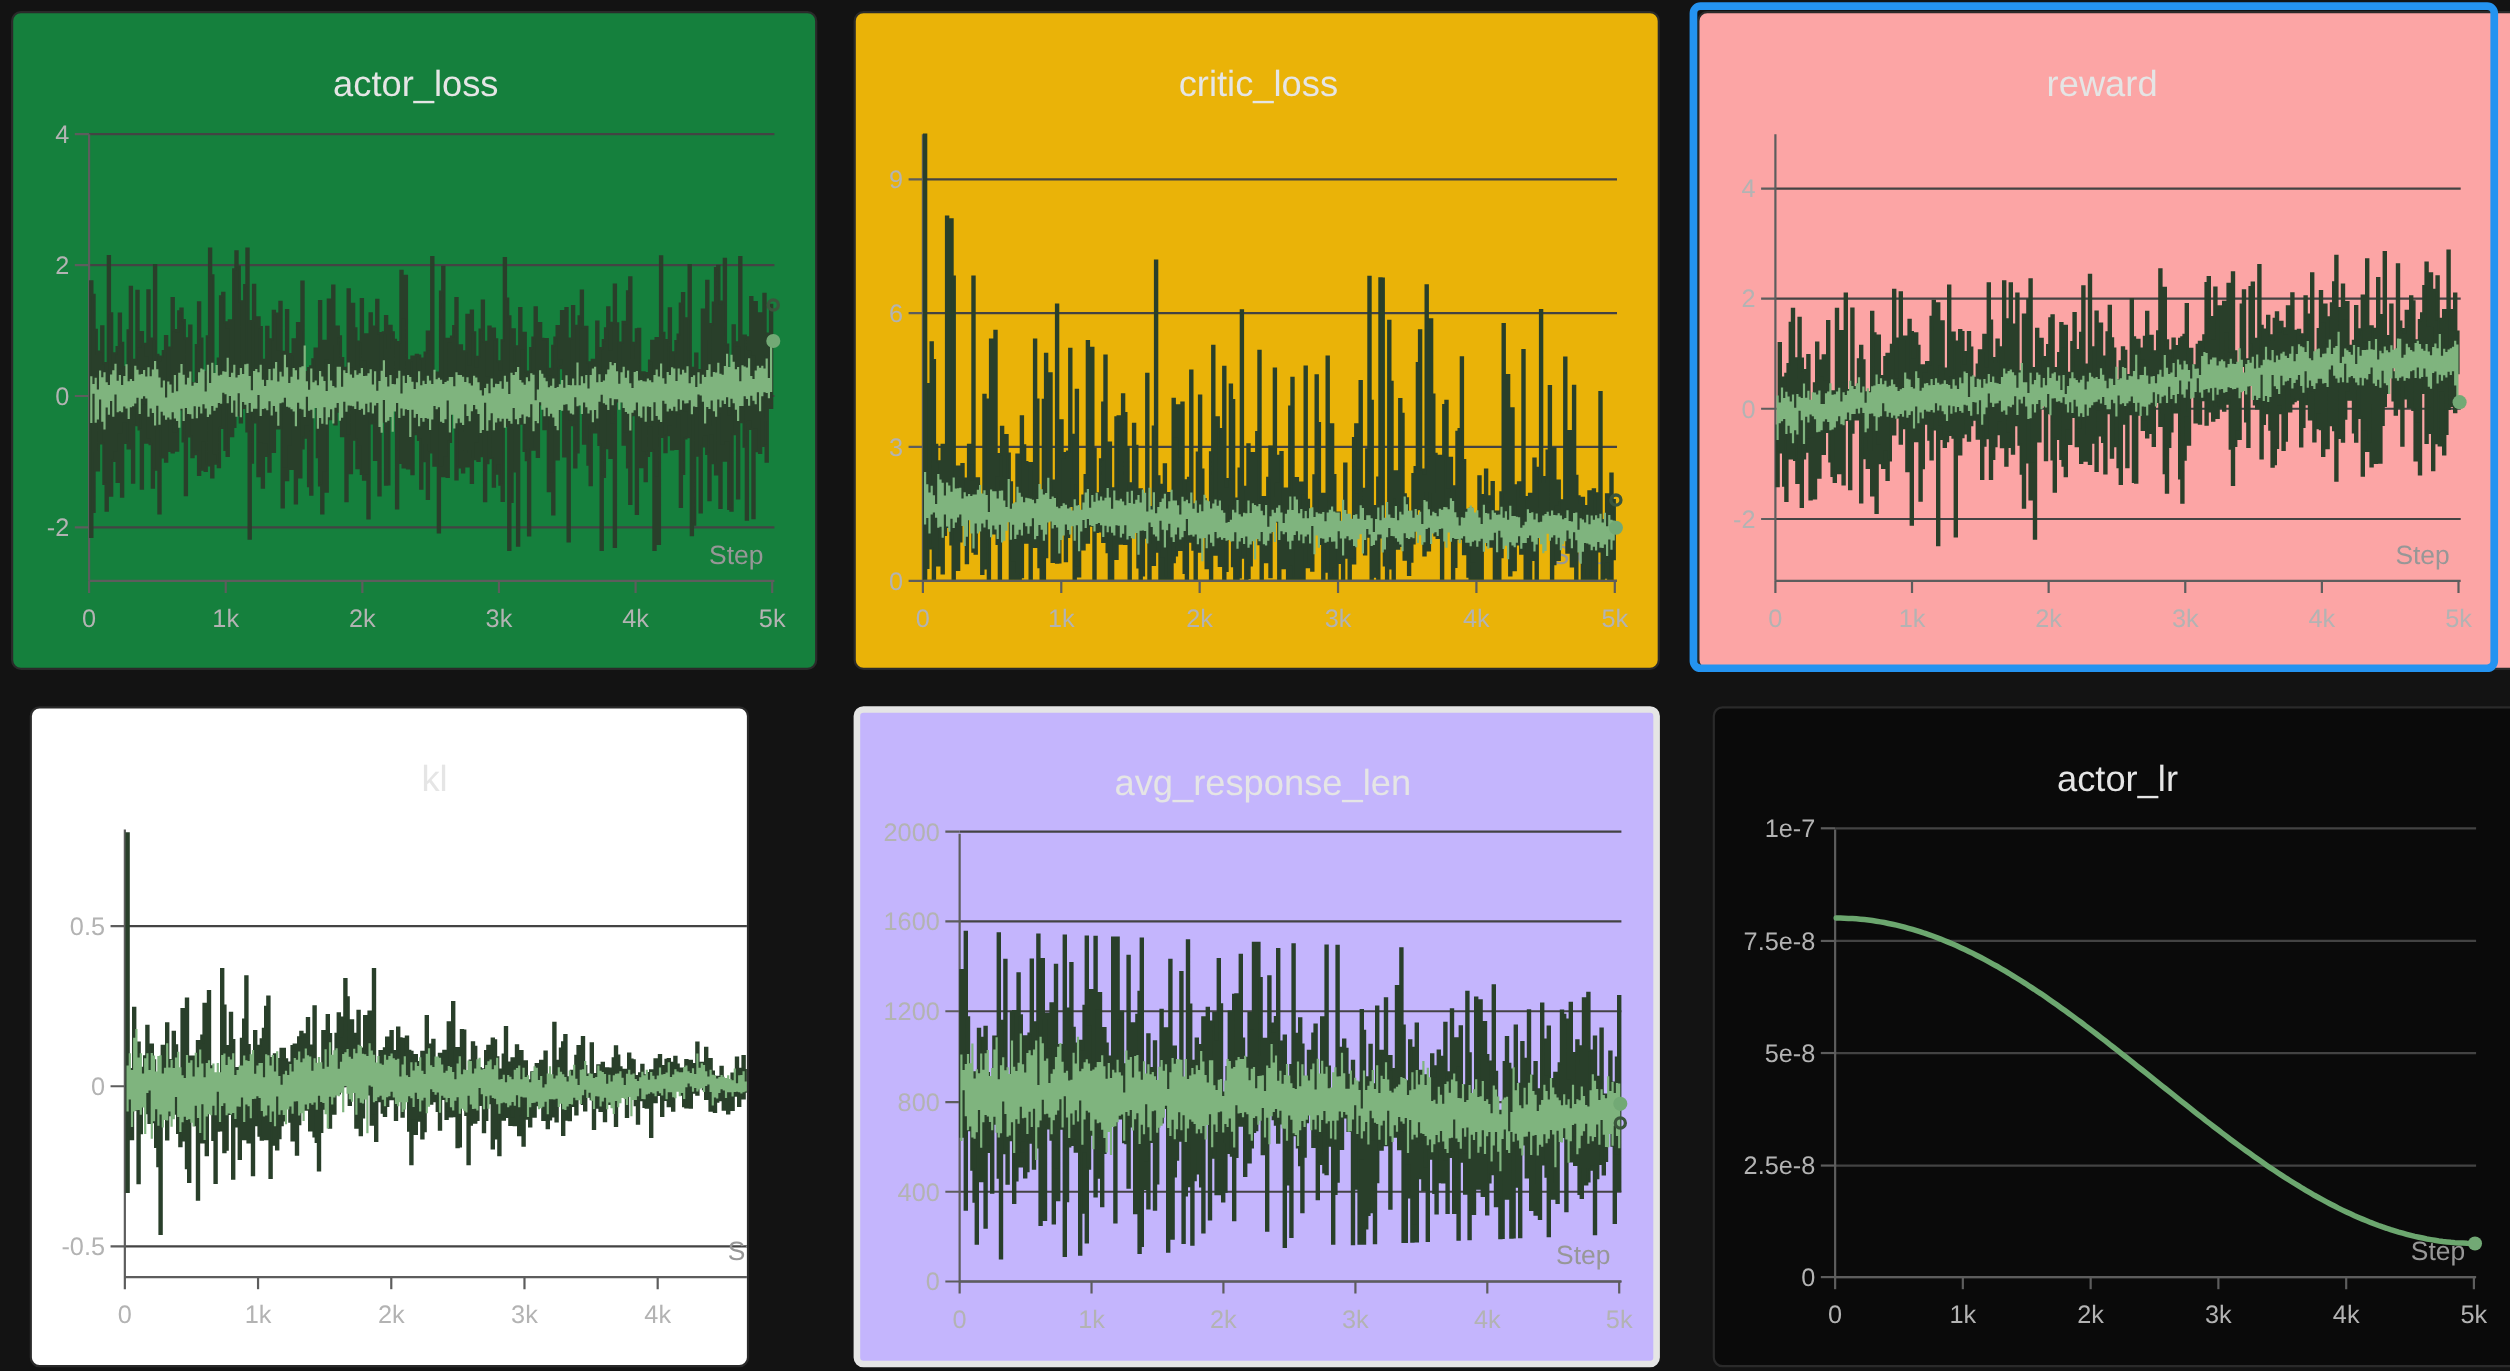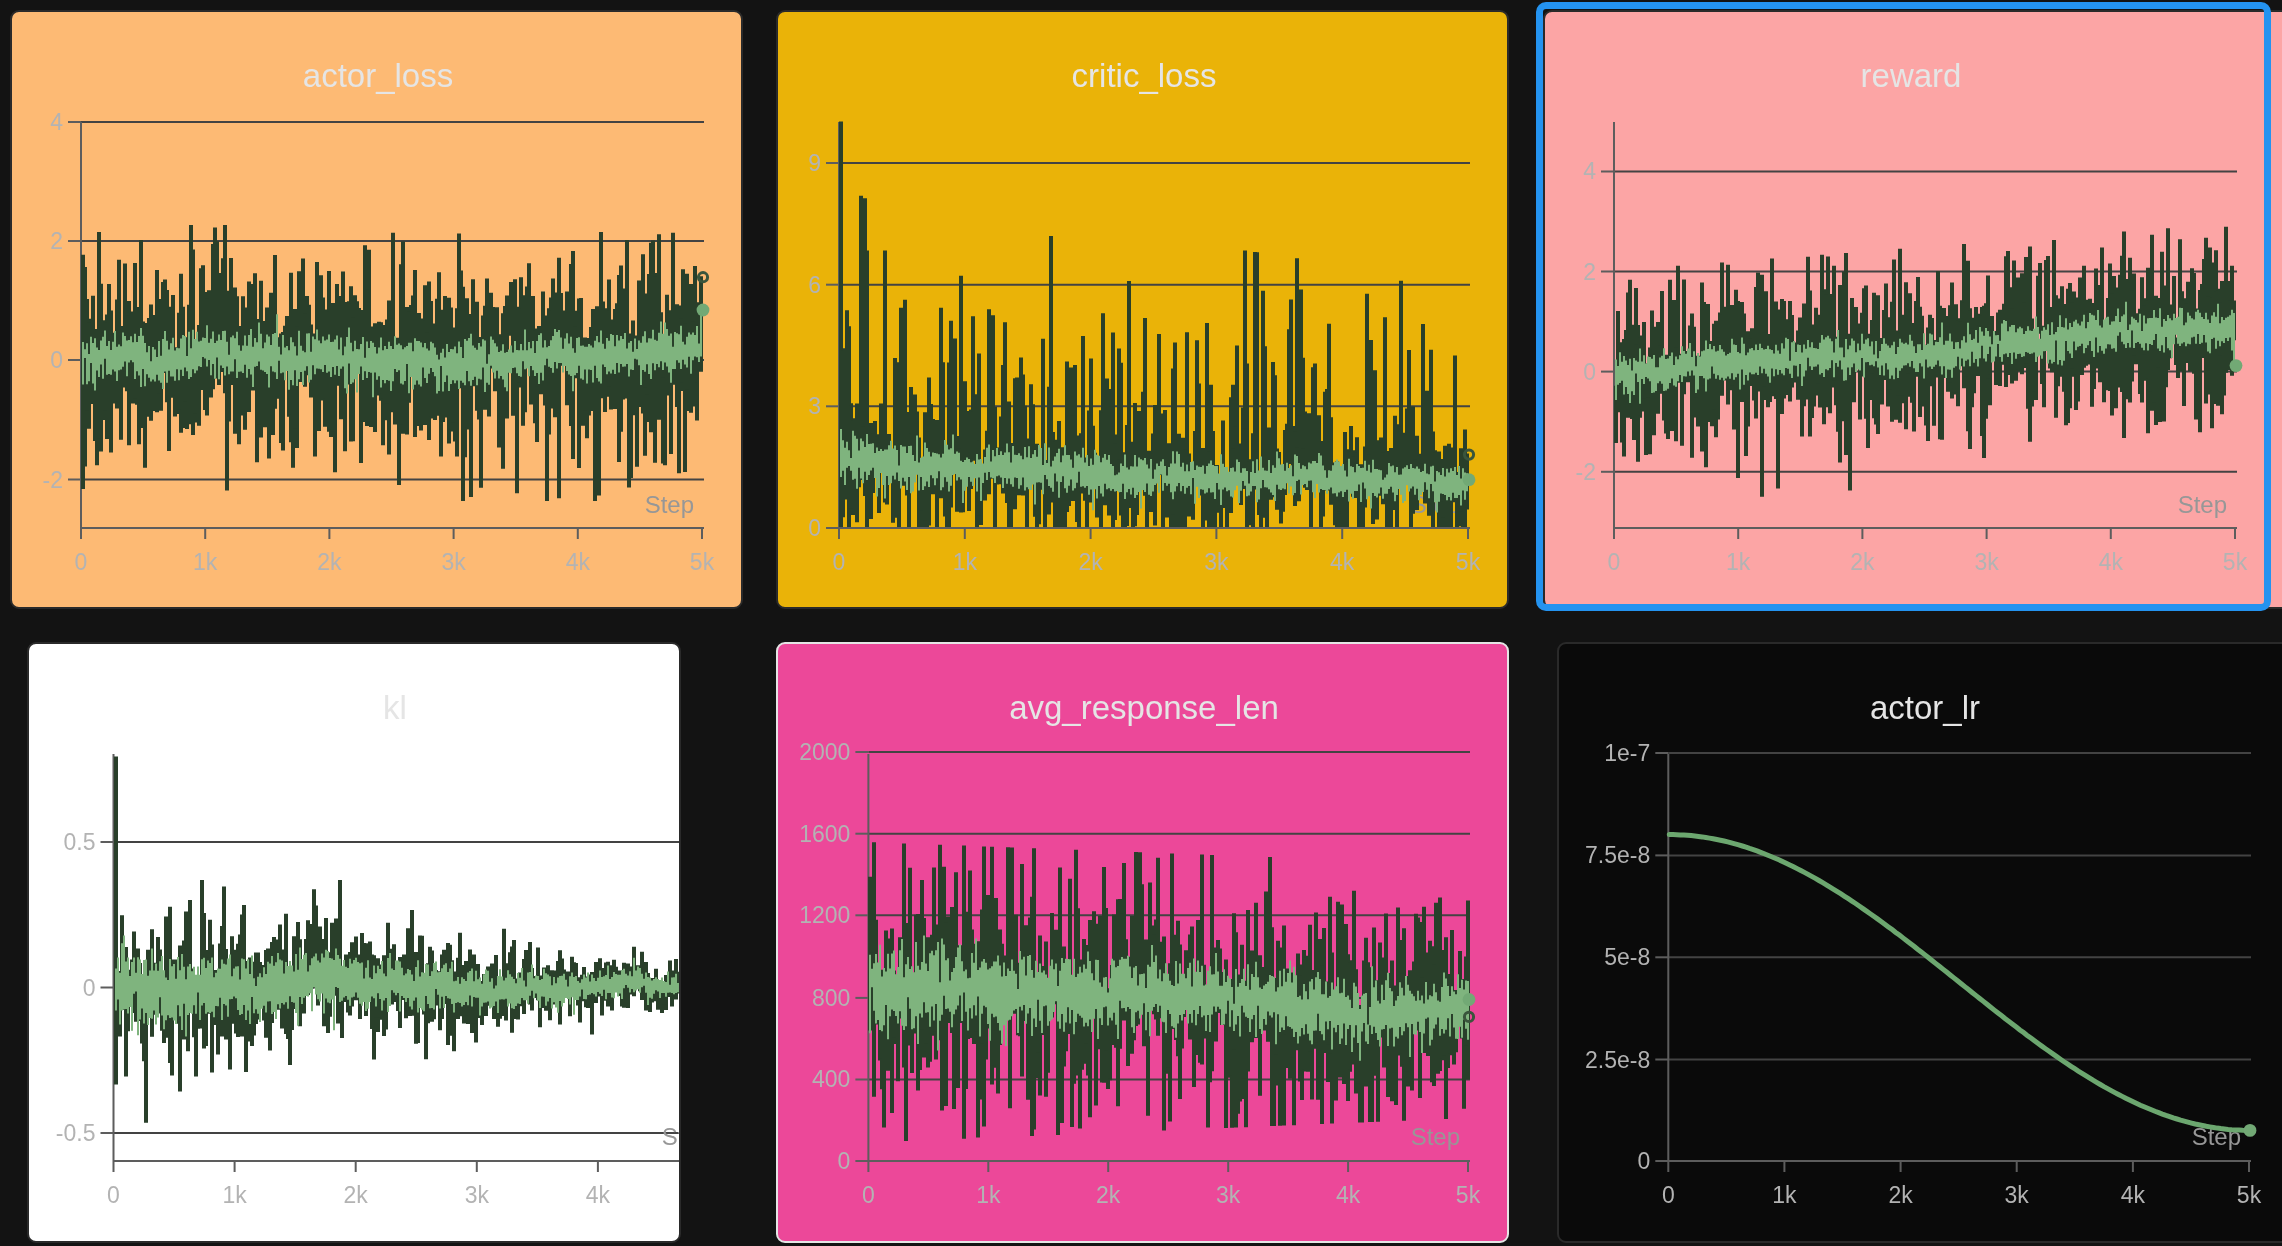--- a/index.html
+++ b/index.html
@@ -1,19 +1,19 @@
 <!DOCTYPE html>
 <html><head><meta charset="utf-8">
 <style>
 html,body{margin:0;padding:0;background:#131313;width:2282px;height:1246px;overflow:hidden}
 *{font-family:"Liberation Sans",sans-serif}
 </style></head>
 <body>
 <div style="position:relative;width:2282px;height:1246px">
-<div style="position:absolute;left:10px;top:10px;width:733px;height:599px;background:#fdba74;border:2px solid #2a2a2a;border-radius:9px;box-sizing:border-box;overflow:hidden">
+<div style="position:absolute;left:10px;top:10px;width:733px;height:599px;background:#15803d;border:2px solid #2a2a2a;border-radius:9px;box-sizing:border-box;overflow:hidden">
       <svg width="733" height="599" viewBox="0 0 733 599" style="position:absolute;left:0;top:0">
         <text x="366" y="75" text-anchor="middle" font-size="33" fill="#e5e5e5">actor_loss</text>
         <line x1="69" y1="110" x2="692.0" y2="110" stroke="#434343" stroke-width="2"></line>
         <line x1="56" y1="110" x2="69" y2="110" stroke="#5d5d5d" stroke-width="2"></line>
         <text x="51" y="118" text-anchor="end" font-size="23" fill="#b3b3b3">4</text>
         <line x1="69" y1="229" x2="692.0" y2="229" stroke="#434343" stroke-width="2"></line>
         <line x1="56" y1="229" x2="69" y2="229" stroke="#5d5d5d" stroke-width="2"></line>
         <text x="51" y="237" text-anchor="end" font-size="23" fill="#b3b3b3">2</text>
         <line x1="69" y1="348" x2="692.0" y2="348" stroke="#434343" stroke-width="2"></line>
         <line x1="56" y1="348" x2="69" y2="348" stroke="#5d5d5d" stroke-width="2"></line>
@@ -138,21 +138,21 @@
         <line x1="690" y1="517" x2="690" y2="528" stroke="#5d5d5d" stroke-width="2"></line>
         <text x="690" y="559" text-anchor="middle" font-size="23" fill="#b3b3b3">5k</text>
         <line x1="84.5" y1="110.0" x2="84.5" y2="517" stroke="#5d5d5d" stroke-width="2"></line>
         <line x1="84.5" y1="517" x2="692.0" y2="517" stroke="#5d5d5d" stroke-width="2"></line>
         <text x="682" y="501" text-anchor="end" font-size="24" fill="#979797">Step</text>
         <path d="M86,113.6H88V327.9H90V334.6H92V272.3H94V323.5H96V303.9H98V333.7H100V326.7H102V316.4H104V288.6H106V306.7H108V305.6H110V320H112V341.1H114V374.1H116V369.2H118V306.7H120V335.5H122V286.3H124V324.8H126V319.8H128V294.1H130V306.4H132V339.5H134V352H136V273.4H138V337.5H140V263.8H142V321.1H144V316.6H146V321.9H148V316.6H150V302.4H152V323.3H154V297.5H156V268.5H158V326.7H160V256.9H162V325.4H164V350.5H166V350.2H168V348.6H170V334.6H172V236.9H174V270.1H176V306.9H178V312.5H180V276.7H182V301.5H184V346.2H186V327H188V359.6H190V300.5H192V283H194V243.6H196V306.1H198V327.7H200V330.9H202V293.3H204V332.5H206V306.7H208V300.8H210V291.4H212V271.4H214V262.1H216V318H218V347.1H220V314.4H222V350.2H224V318.8H226V309.4H228V309.4H230V319H232V321.9H234V367H236V307.1H238V305.6H240V339.3H242V299.1H244V294.1H246V296.4H248V298.1H250V281.5H252V312.3H254V306.5H256V270.8H258V325.1H260V340H262V354.1H264V293.3H266V328.9H268V278.9H270V296.2H272V325.5H274V318.1H276V295.9H278V277.2H280V298H282V281H284V246.2H286V262.6H288V304H290V283.6H292V295.9H294V299.3H296V274.9H298V340.6H300V309.2H302V279.8H304V309.2H306V275.6H308V302.5H310V237H312V352H314V337.8H316V311.6H318V316.6H320V309.1H322V299.3H324V303.1H326V293.4H328V311.5H330V326H332V290.1H334V299.9H336V323.8H338V300.3H340V298.4H342V311.4H344V312.3H346V334.9H348V315.2H350V343.5H352V321.5H354V312.3H356V322.4H358V279.7H360V320.4H362V305.7H364V301.3H366V331.3H368V334.9H370V314H372V339.5H374V311.4H376V354.9H378V285.3H380V295.2H382V266.9H384V320H386V308.9H388V329.7H390V292.5H392V292.8H394V359H396V337.8H398V320.2H400V303.7H402V307.6H404V341.9H406V326.9H408V328.2H410V355.8H412V311.6H414V306.7H416V334.7H418V300.1H420V301.8H422V317.2H424V342.3H426V328.4H428V314.7H430V289.7H432V321.9H434V323H436V318.1H438V347H440V306.4H442V369.2H444V311.6H446V323.2H448V320.9H450V351.9H452V338.1H454V330.9H456V339.9H458V323.4H460V331.4H462V320.5H464V335H466V311.9H468V361.7H470V345.4H472V343.7H474V285.8H476V320.3H478V331.6H480V309.2H482V303.6H484V297H486V335.5H488V343H490V329.4H492V336.2H494V315.9H496V307.1H498V328.9H500V298.9H502V325.1H504V339.5H506V333H508V304.4H510V342.2H512V332.4H514V324.5H516V328.9H518V322.2H520V341.7H522V327.2H524V338.9H526V327.5H528V318.1H530V307.2H532V315.6H534V326.4H536V336.3H538V328.6H540V356.5H542V313.8H544V319.3H546V319.9H548V338.2H550V334.3H552V331.8H554V324.1H556V348.4H558V333.6H560V331.6H562V329.1H564V329.6H566V319H568V320H570V315.2H572V325.1H574V329.1H576V319.5H578V318.8H580V322.3H582V339.4H584V316.8H586V323.8H588V333.7H590V327.4H592V334.8H594V319.8H596V336.2H598V320.5H600V323.4H602V326.2H604V303.8H606V328.9H608V322.3H610V336.7H612V308.7H614V333.8H616V318.9H618V330.1H620V342.6H622V335H624V342.9H626V325.8H628V358.5H630V339.4H632V345.2H634V340H636V332H638V336.5H640V317.5H642V339.8H644V327.6H646V316H648V341.7H650V328.8H652V335H654V324.6H656V349.5H658V349.2H660V324.3H662V325.7H664V328.4H666V336.7H668V335.9H670V335.9H672V341.7H674V340.5H676V339H678V343H680V352.6H682V340.4H684V330.1H686V334.8H688V345.6H690V357.6H688V351.9H686V351.2H684V350.2H682V356.7H680V348.7H678V359.4H676V369.3H674V354.6H672V362.2H670V381.9H668V346.9H666V347.5H664V347.8H662V358.3H660V351.5H658V368.2H656V352.3H654V354.3H652V348.3H650V348.5H648V354.5H646V345H644V361.4H642V346.3H640V352H638V365.1H636V361.2H634V368.1H632V345.6H630V364.8H628V356.2H626V348.5H624V357.6H622V366.9H620V340.4H618V365.6H616V351H614V355H612V346.2H610V331.4H608V336.2H606V351.2H604V336.4H602V349.4H600V363H598V346.7H596V362.7H594V361.5H592V351.1H590V339.3H588V342.9H586V345.3H584V365.6H582V359.7H580V361.6H578V355.8H576V341.9H574V370.5H572V351.4H570V341H568V358H566V356.2H564V389.6H562V346.1H560V362.9H558V362.2H556V343H554V356.2H552V377.5H550V360.6H548V348.8H546V324.8H544V344H542V371.3H540V344.7H538V345.9H536V346.5H534V349.9H532V379.6H530V345.9H528V355.2H526V359.5H524V354.6H522V375.3H520V360.3H518V365.8H516V345.3H514V362.9H512V382.2H510V355.3H508V352.2H506V352.9H504V365.4H502V359.6H500V352.9H498V350.5H496V369H494V349.1H492V361.3H490V374.4H488V373.9H486V358.2H484V387.7H482V351.2H480V349.7H478V375.5H476V332.7H474V371H472V373.7H470V381.7H468V343.8H466V374H464V347.3H462V360.7H460V334.4H458V371.1H456V353.2H454V380.1H452V373H450V362H448V397.4H446V380.4H444V387.9H442V351.5H440V378.9H438V372.6H436V378.6H434V364.6H432V371.3H430V373.9H428V349.1H426V406.2H424V390.8H422V360.2H420V400.1H418V346.8H416V358.9H414V374H412V385.3H410V339.7H408V360.5H406V374.2H404V376.7H402V343.2H400V378.3H398V414.3H396V369.6H394V352.5H392V358.3H390V398.1H388V398.8H386V358.7H384V370.7H382V371H380V367.7H378V373.2H376V329.3H374V354.9H372V382.9H370V365.9H368V357H366V338H364V359.4H362V341.3H360V332.6H358V384.4H356V391H354V371.9H352V374.8H350V386.9H348V374.6H346V414.4H344V383.9H342V323.8H340V347.7H338V371.1H336V355.5H334V330.8H332V374.1H330V349.2H328V355.3H326V338.5H324V361.4H322V370.4H320V367.4H318V357.1H316V347.9H314V393.1H312V370.5H310V378.4H308V350.8H306V325.5H304V322.6H302V371.8H300V388H298V347.1H296V381.2H294V343.7H292V344.5H290V360.5H288V324.6H286V334.5H284V343.4H282V347.5H280V350.1H278V349.4H276V368.4H274V344.9H272V381.2H270V357.4H268V363.9H266V352.3H264V385H262V419.9H260V394.1H258V389.1H256V340.1H254V383.6H252V325H250V364.8H248V355.2H246V341.9H244V378H242V405.6H240V365H238V392.8H236V375.6H234V357.4H232V360.7H230V374.6H228V378.9H226V390.6H224V400.9H222V347.1H220V396.6H218V426.9H216V368.8H214V391.6H212V348.4H210V392.1H208V388.5H206V378.8H204V337.3H202V424.4H200V365.1H198V394.6H196V356.7H194V391.5H192V327.6H190V409.5H188V380H186V375.5H184V427.6H182V368.7H180V350.2H178V401.1H176V403.4H174V353.3H172V383.6H170V383.8H168V431.4H166V392.3H164V366.3H162V367.8H160V406.2H158V305.5H156V394.6H154V371.2H152V446.6H150V378.8H148V326.2H146V371.9H144V430.4H142V418H140V379H138V392.8H136V397.9H134V385.8H132V368.5H130V321H128V369.7H126V345.8H124V391.8H122V368.2H120V364.2H118V477.8H116V416.2H114V398.6H112V375.4H110V376.1H108V376.8H106V368H104V328.1H102V344.9H100V386.2H98V431.6H96V364.8H94V300.3H92V391.6H90V390.2H88V439.5H86Z" fill="#293f2a" stroke="#293f2a" stroke-width="2"></path>
         <path d="M86,324.6H88V313.4H90V328.8H92V299.3H94V291.5H96V317.4H98V313.4H100V332H102V318.1H104V313.5H106V328.8H108V313.3H110V315.5H112V330.1H114V315.9H116V315.4H118V331.8H120V326.6H122V304.5H124V326.4H126V319.4H128V326.8H130V317.3H132V312.1H134V326.3H136V333.6H138V336H140V315.1H142V322.2H144V319.9H146V334.7H148V313H150V326.2H152V310H154V322.8H156V335.3H158V322.4H160V319.9H162V327.2H164V322.8H166V330.7H168V322.4H170V330.7H172V315.2H174V313.7H176V324.1H178V316.6H180V319.1H182V313.6H184V333.3H186V328.7H188V324.6H190V324.7H192V315.6H194V319.8H196V320.5H198V314.5H200V310.6H202V332.2H204V324.6H206V322.4H208V322.3H210V335.4H212V314.4H214V315.3H216V324.6H218V315.2H220V330H222V311.6H224V334.2H226V342.1H228V332.7H230V329.3H232V333.2H234V323.2H236V330.1H238V317.8H240V319.5H242V312H244V321.7H246V318.2H248V309.1H250V315.4H252V316.5H254V329.4H256V318.1H258V322.1H260V317H262V321.6H264V327.5H266V309.9H268V325.7H270V303.5H272V314.9H274V310.8H276V308.9H278V327.6H280V321.3H282V314.2H284V312.6H286V309.6H288V316.6H290V318.5H292V309.4H294V313.5H296V305.7H298V306.9H300V313.9H302V314.4H304V316.1H306V304.4H308V310.9H310V314.8H312V321.8H314V315.9H316V322.8H318V323.9H320V314.8H322V319.4H324V315.9H326V313.7H328V318H330V319.3H332V318.4H334V334.6H336V323.7H338V316.3H340V333.4H342V335H344V321.6H346V329.2H348V321.7H350V325H352V317.1H354V329.4H356V332.3H358V313.9H360V309H362V324.4H364V326H366V316.5H368V316.5H370V317.6H372V323.8H374V331.3H376V329.4H378V325.1H380V325.9H382V330.5H384V337.1H386V322.9H388V316.3H390V332.5H392V328.3H394V328.7H396V320H398V320.6H400V332H402V327.3H404V318.9H406V317.5H408V328.2H410V327.9H412V324.2H414V320.7H416V319.2H418V328.1H420V324.5H422V317.7H424V337.3H426V336.8H428V333.1H430V339.8H432V333.3H434V334.9H436V337.1H438V328.4H440V327H442V324.6H444V337.2H446V326.7H448V335.2H450V333.5H452V339.8H454V330.3H456V325.4H458V326.7H460V337.8H462V334.2H464V344.6H466V341.6H468V331.9H470V325.3H472V332.6H474V336.4H476V333.7H478V326.2H480V330.3H482V332.7H484V335H486V339.2H488V329.1H490V333.8H492V324H494V336.6H496V342.4H498V328.6H500V328.1H502V320.5H504V334.2H506V331.6H508V332.1H510V335.9H512V335H514V324.7H516V329.3H518V330.5H520V332.3H522V341.2H524V333H526V339.2H528V333.4H530V332.1H532V331.8H534V329.8H536V335.7H538V342.4H540V332.2H542V328.5H544V332.9H546V332H548V336.9H550V338.7H552V335.3H554V330.4H556V333.4H558V328.5H560V337.6H562V330.5H564V334H566V337.1H568V333.7H570V326.4H572V332.9H574V332.3H576V330.9H578V321.6H580V335H582V332.9H584V328.1H586V330H588V330.8H590V330.8H592V325.9H594V324.7H596V329.8H598V331.4H600V327.2H602V332.3H604V313.7H606V326.6H608V322.5H610V324.1H612V329.8H614V334.7H616V328.6H618V333.1H620V333.5H622V336.4H624V335.1H626V333.2H628V334.9H630V336H632V333.4H634V337H636V338.1H638V327.4H640V340.7H642V333.6H644V333.2H646V329.8H648V339.1H650V328H652V332.6H654V335.9H656V334.1H658V339.2H660V337.4H662V339H664V338.7H666V337.8H668V335.6H670V341.1H672V338.6H674V337.7H676V338.3H678V338.4H680V345.3H682V329.9H684V337.3H686V341.6H688V343.5H690V352.6H688V355.6H686V351.9H684V351.7H682V348.3H680V350.6H678V353.4H676V346.7H674V352.6H672V351.8H670V352.4H668V343.9H666V354.4H664V349.7H662V358.2H660V350.7H658V350.7H656V357.8H654V345.9H652V346.6H650V348.3H648V348.9H646V350.2H644V348.9H642V348.6H640V348.8H638V352.8H636V348.9H634V349H632V354.1H630V347.4H628V346.2H626V349.7H624V354.7H622V353.7H620V360.9H618V348.8H616V341.8H614V343.3H612V348.7H610V345.3H608V346.4H606V348.3H604V345H602V348.6H600V343.7H598V341.1H596V344.3H594V355.1H592V349.6H590V352.5H588V348.4H586V354.3H584V353.6H582V348.9H580V348.9H578V355.3H576V345.7H574V352H572V349.8H570V348H568V352.5H566V350.2H564V349H562V350.4H560V350.9H558V355.3H556V355.1H554V345.6H552V352.5H550V356.1H548V356H546V370.8H544V353.3H542V360.5H540V355H538V354.1H536V359H534V362.5H532V356.9H530V368.7H528V363.4H526V358.2H524V364.4H522V354H520V357.4H518V361.8H516V352.8H514V352.5H512V364.1H510V356.7H508V349.5H506V354.2H504V346.7H502V351.7H500V359.7H498V356.2H496V356.3H494V353.9H492V360.1H490V359.6H488V361.9H486V365.1H484V364.3H482V359.4H480V362.4H478V354.8H476V355.5H474V355.3H472V355.4H470V369H468V357.6H466V362.1H464V363.4H462V364.4H460V357.6H458V358.5H456V358.8H454V362.5H452V371.4H450V353.7H448V353.7H446V353.1H444V362.6H442V351.6H440V361.2H438V357.9H436V361H434V362.6H432V358.9H430V358.3H428V359H426V368.6H424V359.9H422V354.8H420V354.2H418V351.9H416V364H414V352.7H412V364.5H410V350.8H408V345H406V365.5H404V363.9H402V364.2H400V360H398V352.1H396V367.3H394V365.8H392V364H390V368.5H388V353.5H386V356.7H384V365.5H382V362.5H380V354.1H378V358H376V354H374V352.1H372V367.6H370V349.1H368V351.2H366V348.7H364V346.2H362V362.1H360V368.1H358V354H356V356.4H354V366.4H352V355H350V349.3H348V362.4H346V354.3H344V352.5H342V358H340V364.7H338V366.9H336V358H334V361.7H332V359.7H330V353.8H328V348.5H326V352.7H324V353.6H322V361.7H320V355.7H318V352.1H316V353.6H314V356.8H312V358H310V343.9H308V342.9H306V386.3H304V355.6H302V359.2H300V358.5H298V354.4H296V369.4H294V349.6H292V357.5H290V355.3H288V350.4H286V343.2H284V367.2H282V349.3H280V352.6H278V352H276V353.8H274V360H272V353H270V381.8H268V368.9H266V358.8H264V357.9H262V352.2H260V364.8H258V358.2H256V360.4H254V359H252V364.4H250V360.2H248V375.1H246V368.1H244V370.1H242V357.2H240V357.4H238V368.5H236V361.8H234V364.7H232V378H230V369.7H228V365.3H226V369.3H224V352.9H222V379.9H220V366.5H218V376H216V361.1H214V370.1H212V370.9H210V365.9H208V354.2H206V352.6H204V354.9H202V355.2H200V372.7H198V361.6H196V360.1H194V375.9H192V353.7H190V362.2H188V361.9H186V373.3H184V367.8H182V369.1H180V368.3H178V369.8H176V358.9H174V361.5H172V376.1H170V348.6H168V369.8H166V361.2H164V369.8H162V369H160V370.9H158V392.4H156V359.8H154V386H152V372.3H150V361.2H148V380.1H146V376.6H144V373.6H142V374.1H140V371.2H138V376.3H136V385.2H134V371.5H132V353.3H130V373.6H128V380.4H126V366.4H124V374.7H122V374.1H120V381.1H118V369.1H116V379.5H114V364.5H112V375.4H110V391.3H108V347.4H106V349.7H104V386.8H102V362.9H100V369.4H98V365.1H96V365.3H94V366.5H92V380.5H90V355.6H88V366.4H86Z" fill="#7fb47e"></path>
         <circle cx="691" cy="343.5" r="6.4" fill="#72a975"></circle>
       </svg>
     </div>
-<div style="position:absolute;left:776.3px;top:642px;width:733px;height:601px;background:#ec4899;border:2px solid #e5e5e5;border-radius:9px;box-sizing:border-box;overflow:hidden">
+<div style="position:absolute;left:776.3px;top:642px;width:733px;height:601px;background:#c4b5fd;border:6px solid #e5e5e5;border-radius:9px;box-sizing:border-box;overflow:hidden">
       <svg width="733" height="601" viewBox="0 0 733 601" style="position:absolute;left:0;top:0">
         <text x="366" y="75" text-anchor="middle" font-size="33" fill="#e5e5e5">avg_response_len</text>
         <line x1="90.4" y1="108.1" x2="692.0" y2="108.1" stroke="#434343" stroke-width="2"></line>
         <line x1="77.4" y1="108.1" x2="90.4" y2="108.1" stroke="#5d5d5d" stroke-width="2"></line>
         <text x="72.4" y="116.1" text-anchor="end" font-size="23" fill="#b3b3b3">2000</text>
         <line x1="90.4" y1="189.7" x2="692.0" y2="189.7" stroke="#434343" stroke-width="2"></line>
         <line x1="77.4" y1="189.7" x2="90.4" y2="189.7" stroke="#5d5d5d" stroke-width="2"></line>
         <text x="72.4" y="197.7" text-anchor="end" font-size="23" fill="#b3b3b3">1600</text>
         <line x1="90.4" y1="271.3" x2="692.0" y2="271.3" stroke="#434343" stroke-width="2"></line>
         <line x1="77.4" y1="271.3" x2="90.4" y2="271.3" stroke="#5d5d5d" stroke-width="2"></line>

